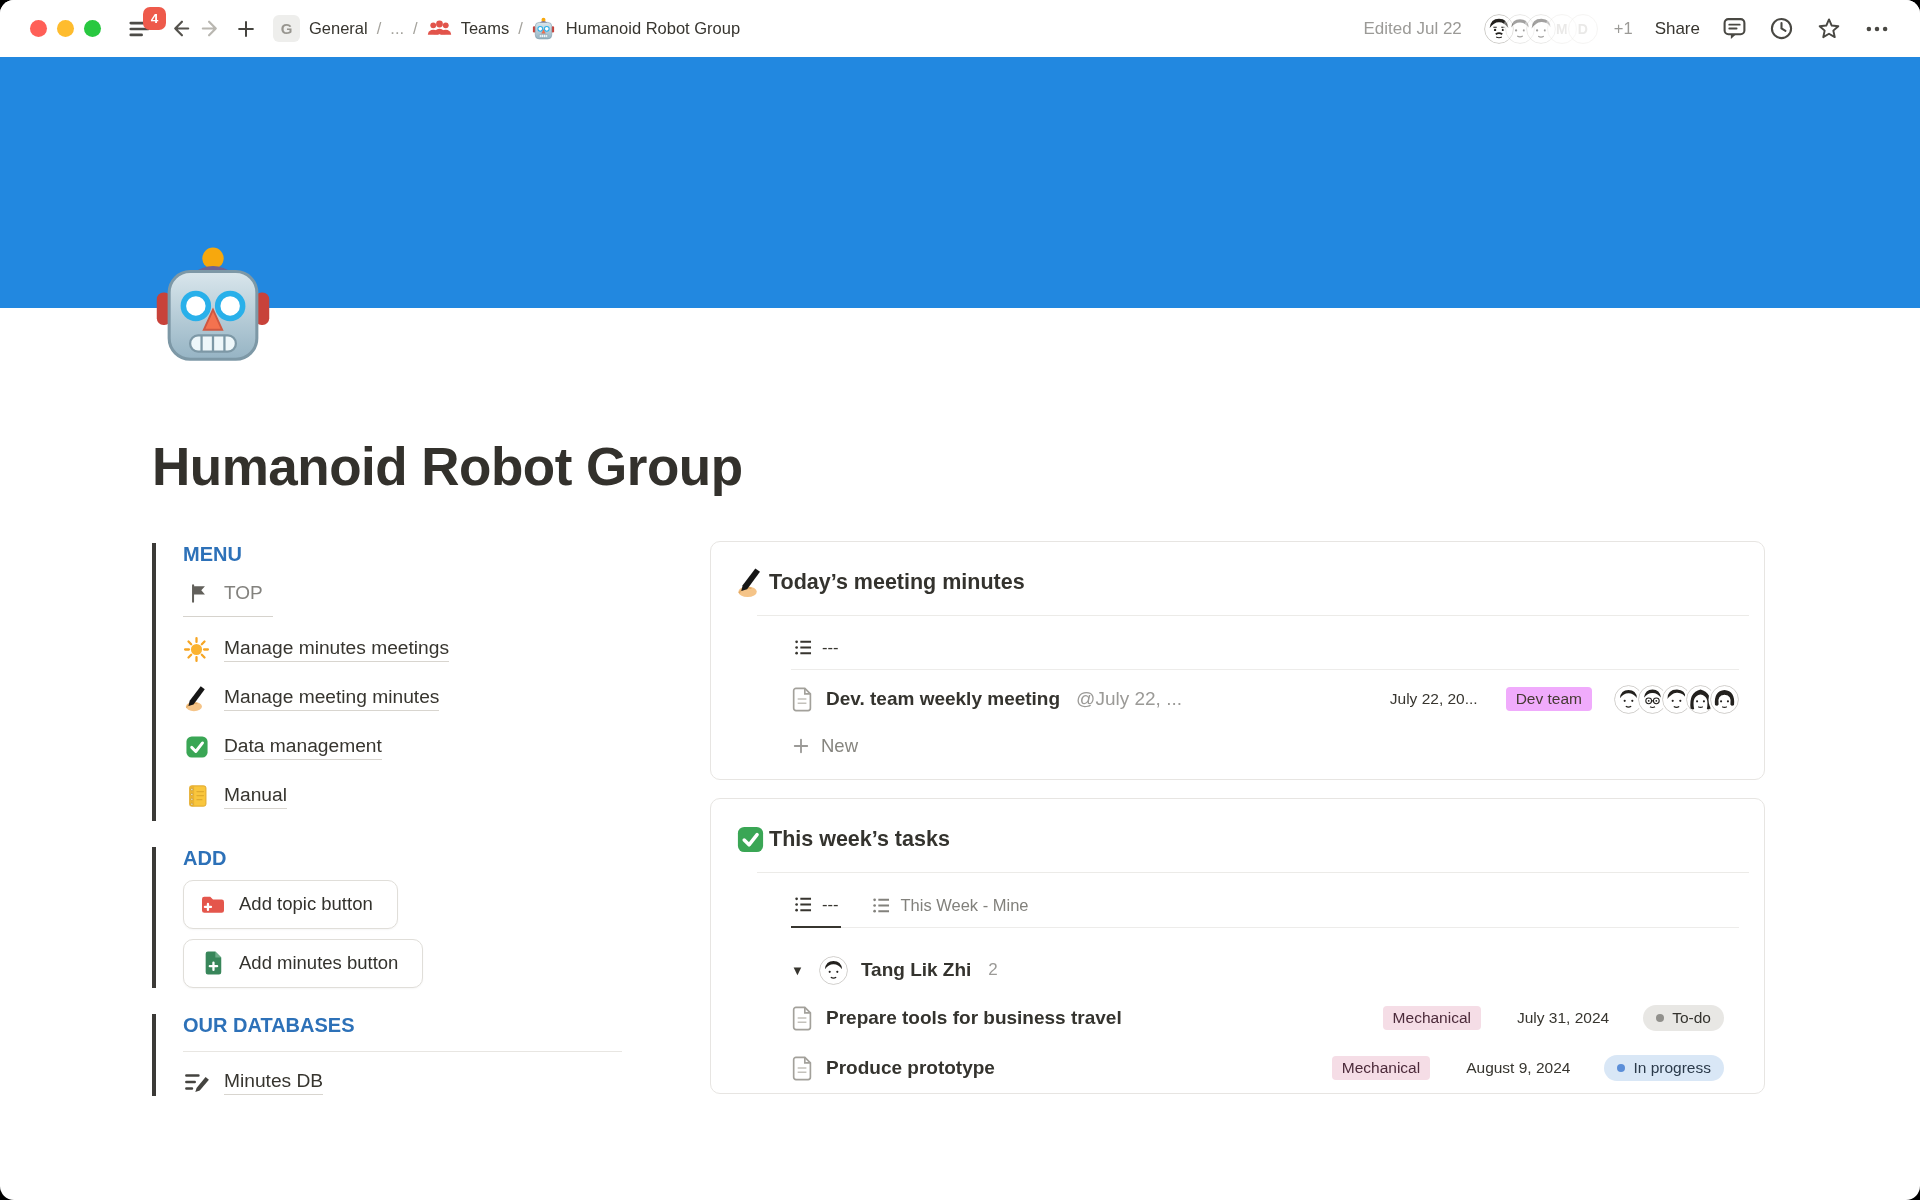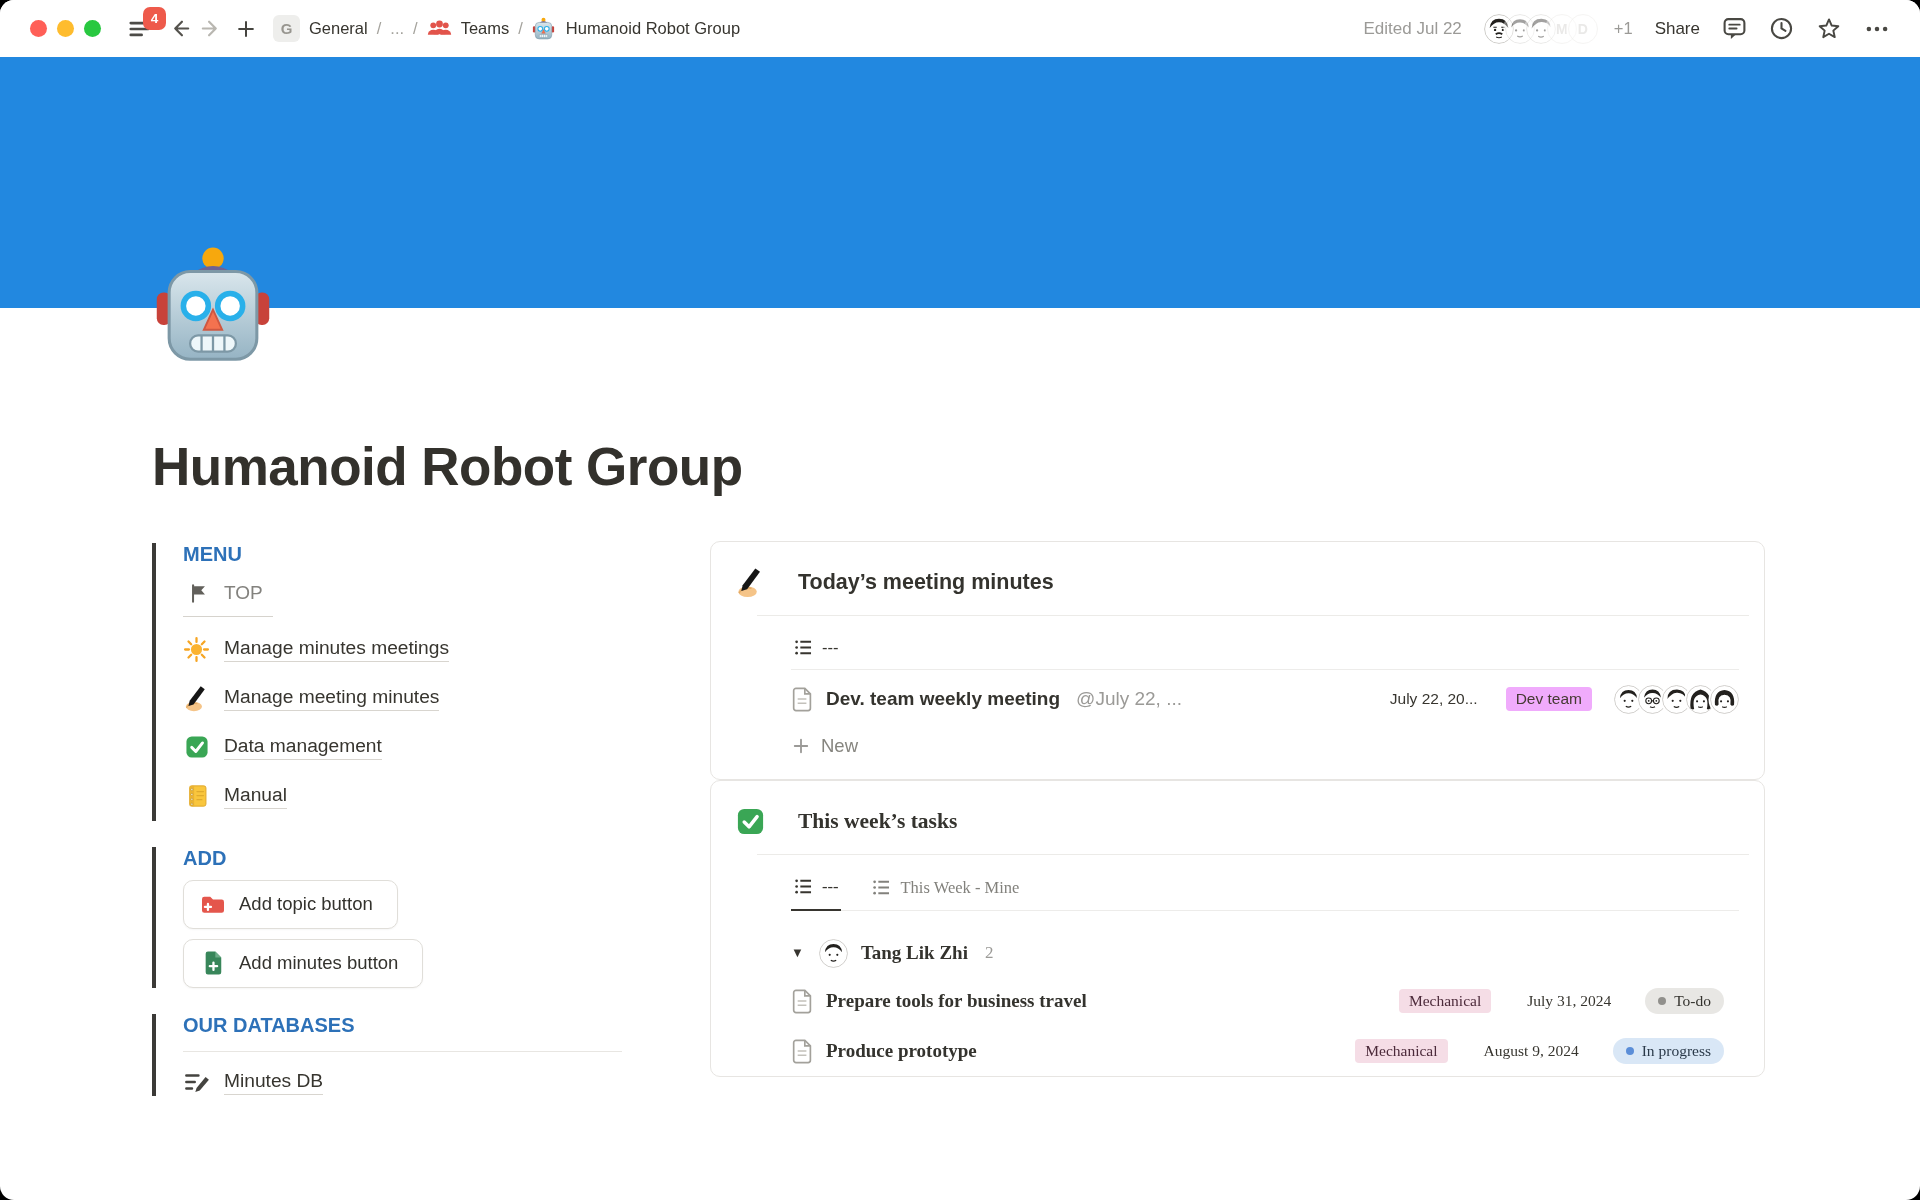--- a/index.html
+++ b/index.html
@@ -50,22 +50,22 @@
   .top-row{display:flex;align-items:center;gap:12px;width:fit-content;padding:4px 10px 9px 2px;border-bottom:1.5px solid #d6d3cd;color:#83827e;font-size:19px;margin-bottom:8px;}
   .menu-item{display:flex;align-items:center;gap:14px;padding:11px 0;}
   .menu-item .lbl,.db-item .lbl{font-size:19.2px;color:#37352f;border-bottom:1.5px solid #d8d5cf;padding-bottom:2px;}
   .mi-icon{width:27px;height:27px;flex-shrink:0;display:flex;align-items:center;justify-content:center;}
   .add-btn{display:flex;align-items:center;gap:13px;width:fit-content;margin:10px 0;padding:10px 24px 10px 15px;border:1px solid #e0ded9;border-radius:10px;background:#fff;box-shadow:0 1px 2px rgba(15,15,15,.04);font-size:18.5px;font-weight:500;color:#33322d;}
   .db-divider{height:1px;background:#e8e6e2;margin:14px 0 6px;}
   .db-item{display:flex;align-items:center;gap:14px;padding:11px 0 0;}
 
   
   .card{border:1px solid #e7e5e2;border-radius:10px;background:#fff;}
-  .card + .card{font-family:Liberation Serif, serif;}
-  .card-head{display:flex;align-items:center;gap:32px;padding:25px 24px 17px 24px;}
+  .card + .card{margin-top:18px;}
+  .card-head{display:flex;align-items:center;gap:3px;padding:25px 24px 17px 24px;}
   .card-head .emoji{width:31px;height:31px;flex-shrink:0;}
   .card-title{font-size:21.5px;font-weight:700;color:#34332e;}
   .head-divider{height:1px;background:#ecebe8;margin:0 15px 0 46px;}
   .view-tabs{display:flex;align-items:flex-end;margin:14px 25px 0 80px;border-bottom:1px solid #edecea;}
   .tab{display:flex;align-items:center;gap:9px;padding:8px 3px 12px;font-size:16.5px;margin-right:28px;}
   .tab .ic{width:19px;height:19px;}
   .tab.active{color:#37352f;font-weight:500;}
   .tab.inactive{color:#82817c;}
   .tab.dark-underline{border-bottom:2.5px solid #37352f;margin-bottom:-1px;}
 

